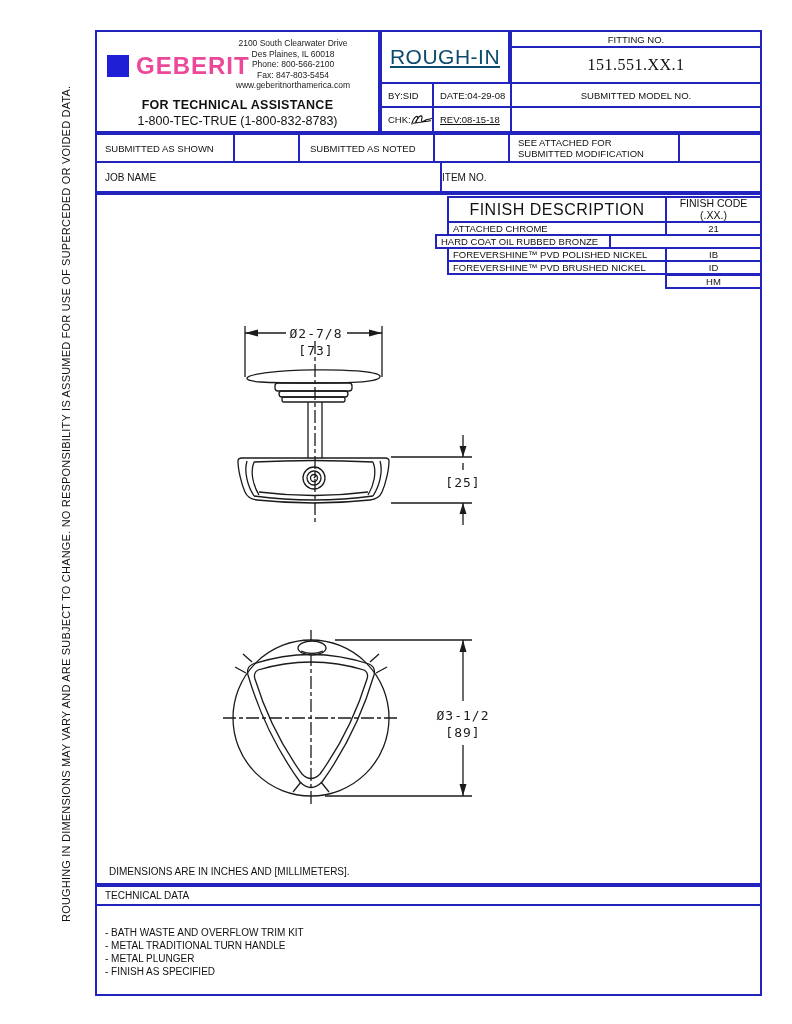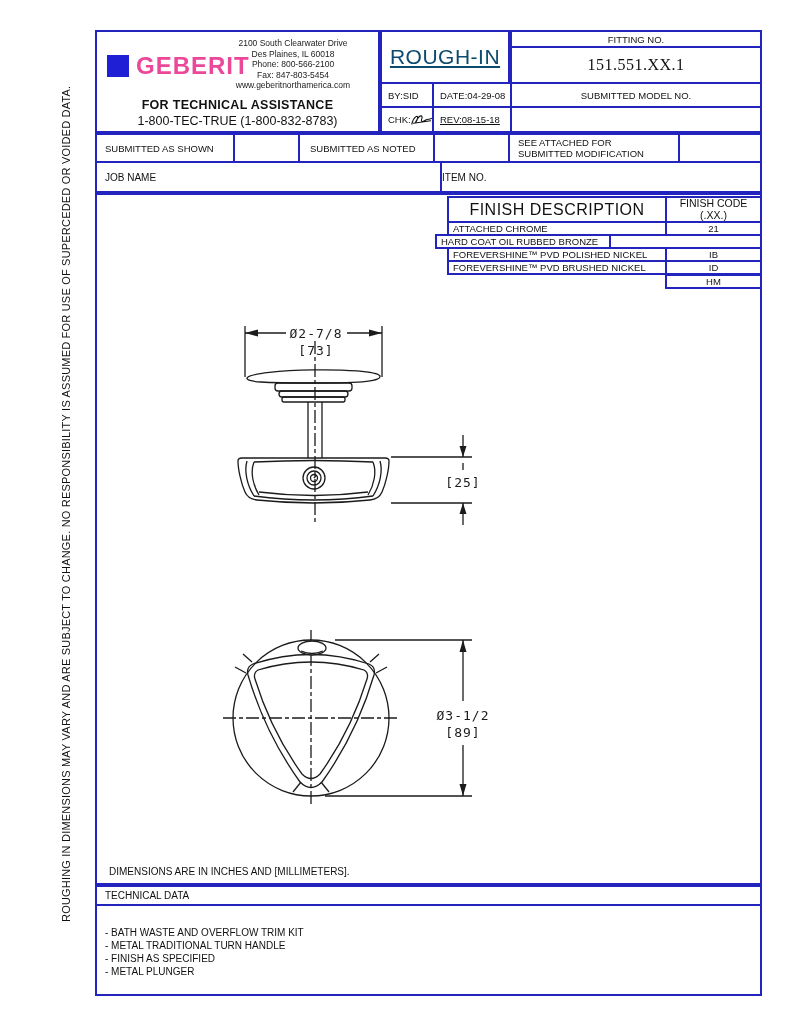--- a/index.html
+++ b/index.html
@@ -248,18 +248,18 @@
 
   <div class="note-units">DIMENSIONS ARE IN INCHES AND [MILLIMETERS].</div>
 
   <div class="cell vcenter" style="left:95px;top:885px;width:667px;height:21px;padding-left:8px;font-size:10px;">
     <span>TECHNICAL DATA</span>
   </div>
   <div class="cell" style="left:95px;top:904px;width:667px;height:92px;">
     <div class="tech-items">
       <div>- BATH WASTE AND OVERFLOW TRIM KIT</div>
       <div>- METAL TRADITIONAL TURN HANDLE</div>
+      <div>- METAL PLUNGER</div>
       <div>- FINISH AS SPECIFIED</div>
-      <div>- METAL PLUNGER</div>
     </div>
   </div>
 
 </div>
 
 </body></html>

